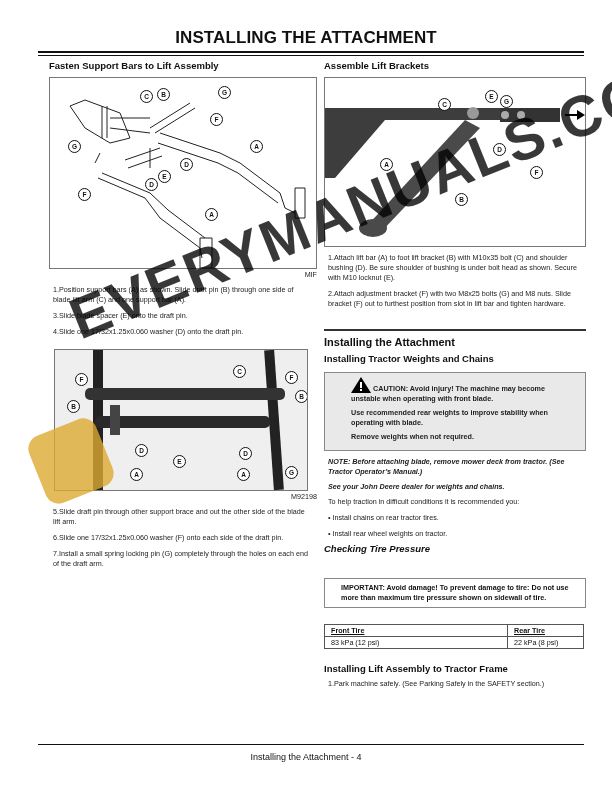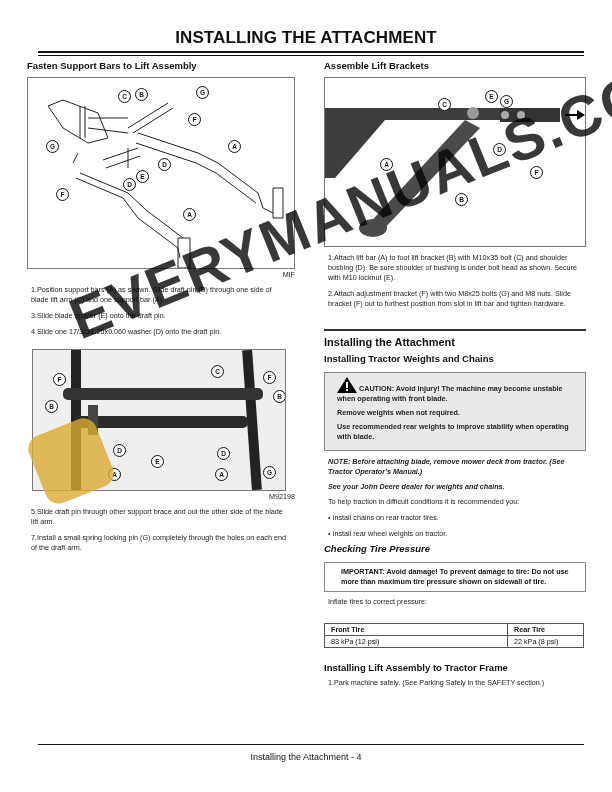--- a/index.html
+++ b/index.html
@@ -8,54 +8,54 @@
     font-family: "Liberation Sans", sans-serif; color: #111;
   }
   .page-title {
     position: absolute; left: 0; width: 612px; top: 28px;
     text-align: center; font-weight: bold; font-size: 17px; letter-spacing: 0.1px;
   }
   .title-rule1 { position: absolute; left: 38px; width: 546px; top: 51px; height: 2px; background: #111; }
   .title-rule2 { position: absolute; left: 38px; width: 546px; top: 55px; height: 1px; background: #111; }
 
   .col { position: absolute; top: 60px; width: 268px; }
-  .col-left { left: 27px; }
+  .col-left { left: 49px; }
   .col-right { left: 324px; width: 262px; }
 
   h2.sec { font-size: 9.5px; font-weight: bold; margin: 0; padding: 0; }
   h3.big { font-size: 11px; font-weight: bold; margin: 0; }
   p, li { font-size: 7.2px; line-height: 10px; margin: 4px; color: #222; }
 
   .figure { border: 1px solid #777; background: #fff; position: relative; overflow: hidden; }
   .fig-code { font-size: 7.2px; text-align: right; color: #222; margin-top: 1px; }
 
   .callout {
     position: absolute; width: 11px; height: 11px; border: 1px solid #111; border-radius: 50%;
     background: #fff; font-size: 6.5px; font-weight: bold; text-align: center; line-height: 11px;
   }
   .steps p { margin-top: 6px; }
   .steps p:first-child { margin-top: 6px; }
 
   .rule { height: 2px; background: #333; }
 
   .caution {
-    border: 1px solid #888; background: #e9e9e9; padding: 4px 8px;
+    border: 1px solid #888; background: #e9e9e9; padding: 4px 22px;
     font-size: 7.2px; font-weight: bold; line-height: 10px;
   }
   .caution p { font-weight: bold; margin-top: 3px; font-size: 7.2px; }
   .caution p:first-child { margin-top: 0; }
 
   .important {
     border: 1px solid #888; padding: 4px 6px; font-size: 7.2px; font-weight: bold; line-height: 10px;
   }
   table.tires { width: 260px; border-collapse: collapse; font-size: 7.2px; }
   table.tires td, table.tires th {
     border: 1px solid #555; padding: 1px 6px; text-align: left; height: 9px;
   }
-  table.tires th { font-weight: bold; }
+  table.tires th { font-weight: bold; text-decoration: underline; }
 
   ul.bullets { list-style: none; padding: 0; margin: 0; }
   ul.bullets li { margin-top: 6px; }
   ul.bullets li::before { content: "\2022  "; }
 
   .footer-rule { position: absolute; left: 38px; width: 546px; top: 744px; height: 1px; background: #111; }
   .footer { position: absolute; left: 0; width: 612px; top: 752px; text-align: center; font-size: 9px; }
 
   .watermark {
     position: absolute; left: 60px; top: 290px; font-size: 58px; font-weight: bold;
@@ -132,20 +132,21 @@
     <span class="callout" style="left:118px;top:105px">E</span>
     <span class="callout" style="left:184px;top:97px">D</span>
     <span class="callout" style="left:75px;top:118px">A</span>
     <span class="callout" style="left:182px;top:118px">A</span>
     <span class="callout" style="left:230px;top:116px">G</span>
   </div>
   <div class="fig-code">M92198</div>
 
   <div class="steps">
     <p>5.Slide draft pin through other support brace and out the other side of the blade lift arm.</p>
+    <p>6.Slide one 17/32x1.25x0.060 washer (F) onto each side of the draft pin.</p>
     <p>7.Install a small spring locking pin (G) completely through the holes on each end of the draft arm.</p>
   </div>
 </div>
 
 <div class="col col-right">
   <h2 class="sec">Assemble Lift Brackets</h2>
 
   <div class="figure" style="margin-top:6px;width:260px;height:168px;">
     <svg width="260" height="168">
       <path d="M0 30 L210 30 L210 42 L60 42 L10 100 L0 100 Z" fill="#3d3d3d"></path>
@@ -178,35 +179,34 @@
 
   <div class="caution" style="margin-top:8px;">
     <p>
       <svg width="20" height="16" style="vertical-align:-2px">
         <path d="M10 0 L20 16 L0 16 Z" fill="#000"></path>
         <rect x="9" y="5" width="2" height="6" fill="#fff"></rect>
         <rect x="9" y="12" width="2" height="2" fill="#fff"></rect>
       </svg>
       <span>CAUTION: Avoid injury!  The machine may become unstable when operating with front blade.</span>
     </p>
+    <p>Use recommended rear weights to improve stability when operating with blade.</p>
     <p>Remove weights when not required.</p>
-    <p>Use recommended rear weights to improve stability when operating with blade.</p>
   </div>
 
   <p style="margin-top:6px;font-weight:bold;font-style:italic;">NOTE: Before attaching blade, remove mower deck from tractor. (See Tractor Operator’s Manual.)</p>
   <p style="margin-top:5px;font-weight:bold;font-style:italic;">See your John Deere dealer for weights and chains.</p>
   <p style="margin-top:5px;">To help traction in difficult conditions it is recommended you:</p>
   <ul class="bullets">
     <li>Install chains on rear tractor tires.</li>
     <li>Install rear wheel weights on tractor.</li>
   </ul>
 
   <h2 class="sec" style="font-style:italic;">Checking Tire Pressure</h2>
-  <div class="important" style="margin-top:8px;padding-left:16px;">IMPORTANT: Avoid damage! To prevent damage to tire: Do not use more than maximum tire pressure shown on sidewall of tire.</div>
-  <p style="margin-top:5px;">Inflate tires to correct pressure:</p>
+  <div class="important" style="margin-top:24px;padding-left:16px;">IMPORTANT: Avoid damage! To prevent damage to tire: Do not use more than maximum tire pressure shown on sidewall of tire.</div>
 
   <table class="tires" style="margin-top:16px;">
     <tbody>
         <tr>
       <th style="width:170px;">Front Tire</th>
       <th>Rear Tire</th>
     </tr>
     <tr>
       <td>83 kPa (12 psi)</td>
       <td>22 kPa (8 psi)</td>

